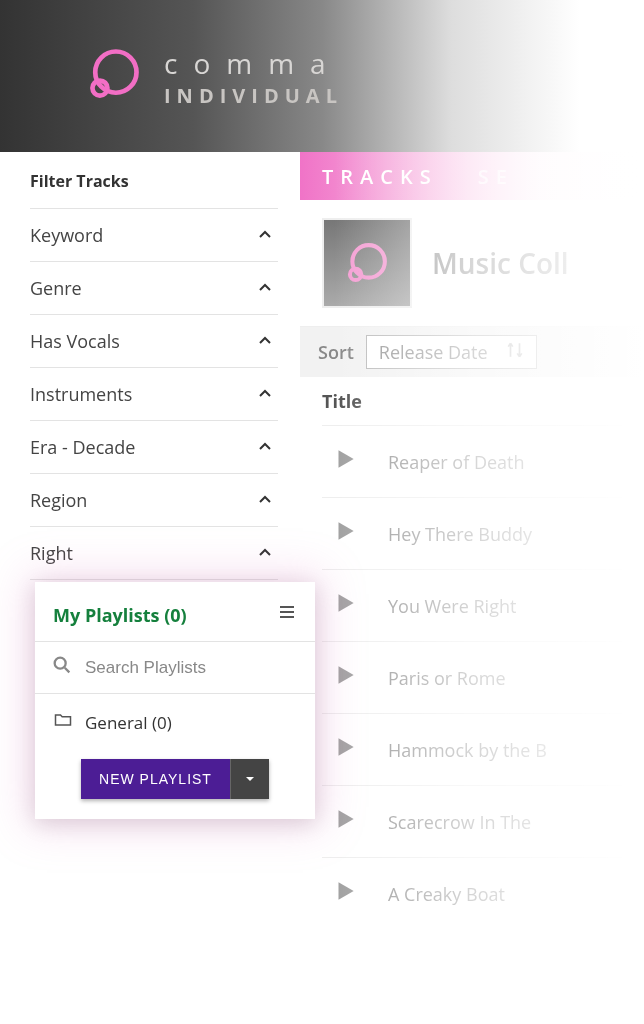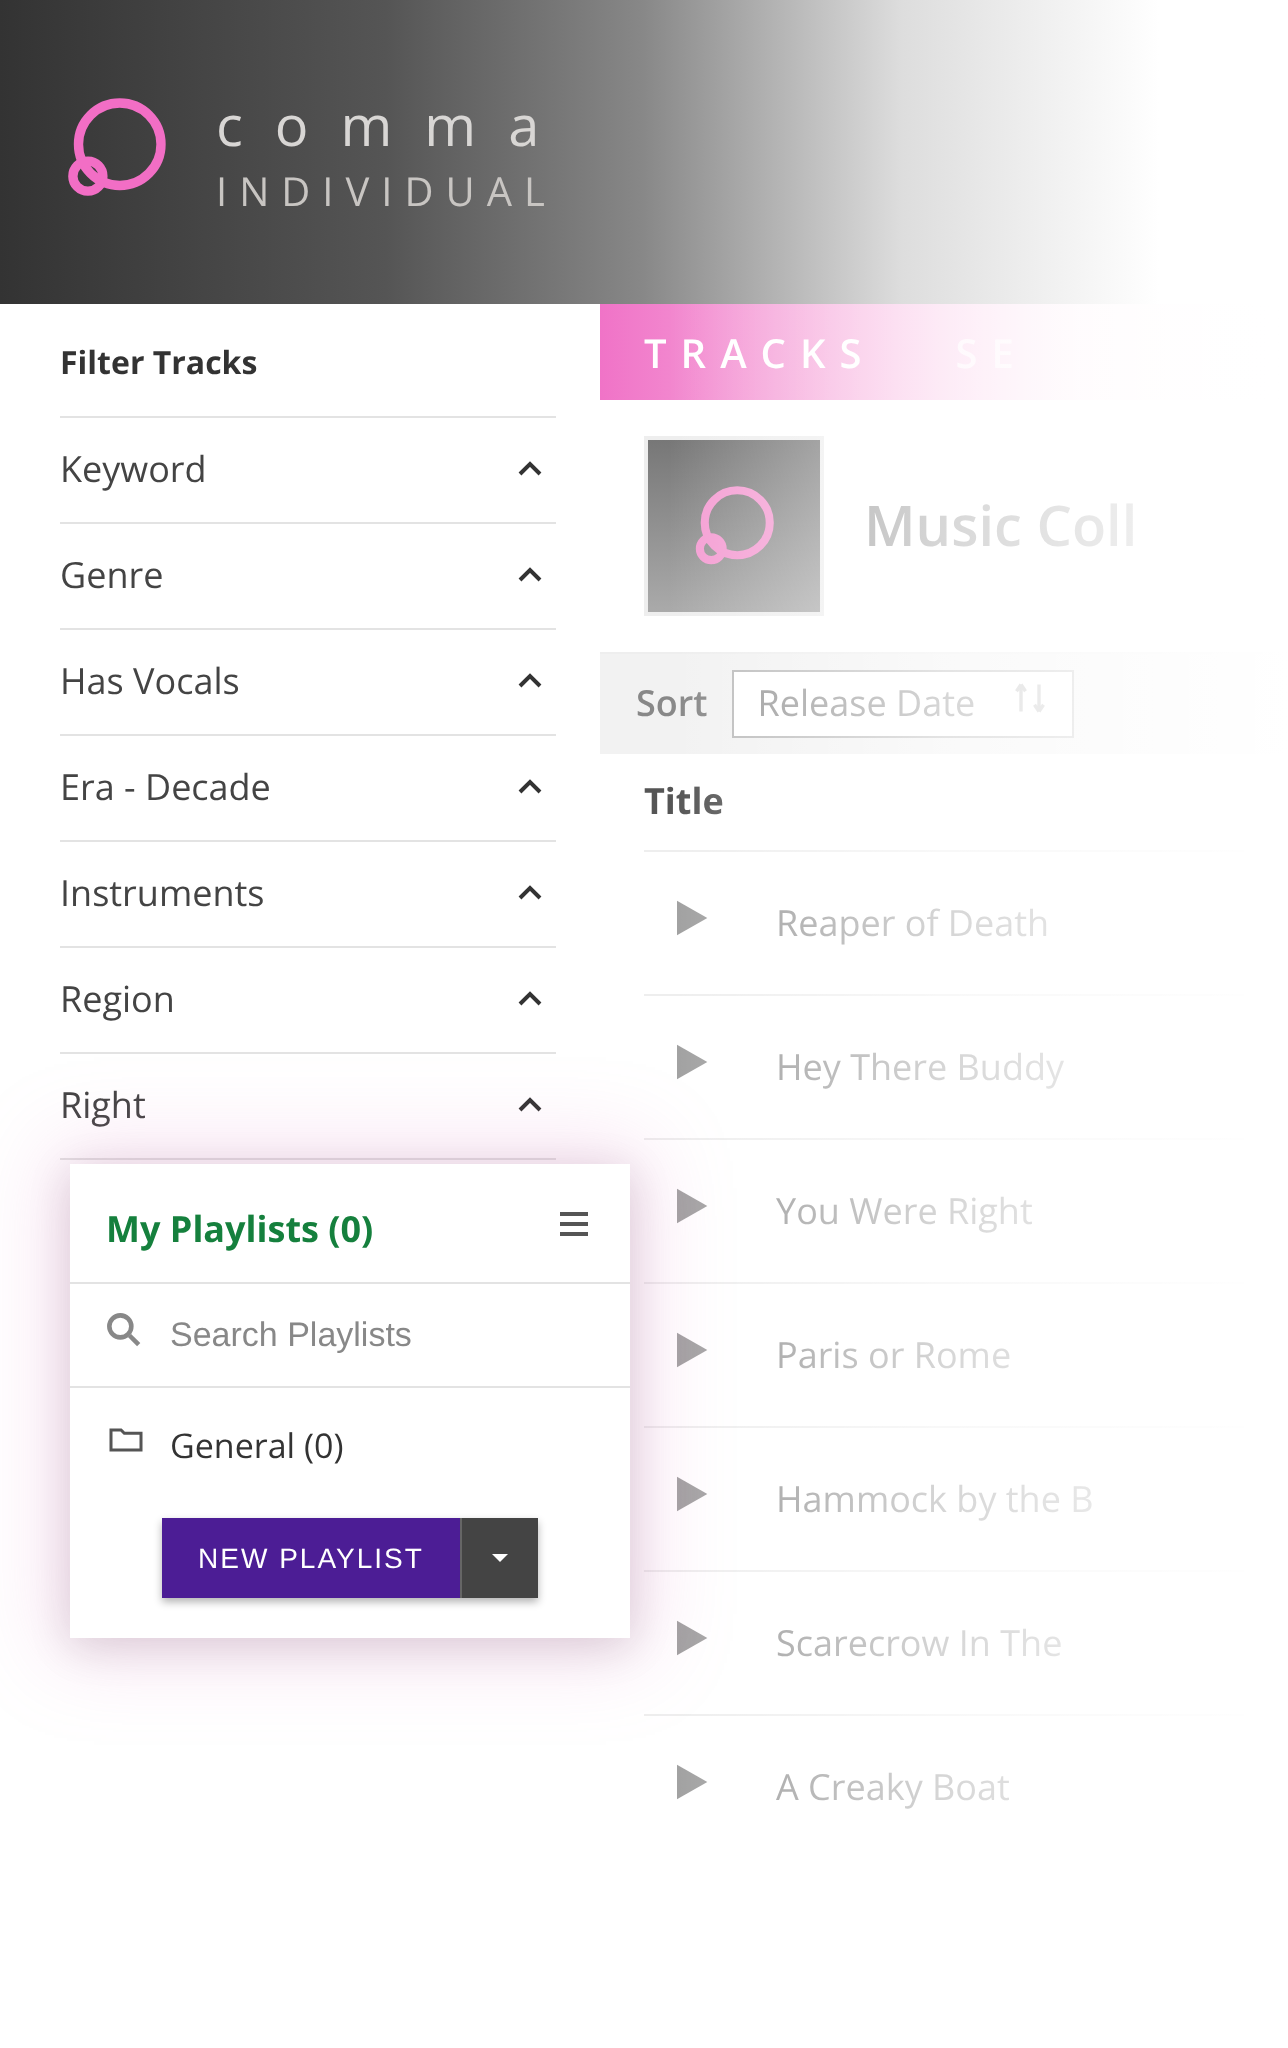--- a/index.html
+++ b/index.html
@@ -11,37 +11,37 @@
     background: #fff;
     position: relative;
   }
 
   
   .header {
     height: 152px;
     background: linear-gradient(to right, #333 0%, #555 30%, #888 50%, #ddd 70%, #fff 90%);
     display: flex;
     align-items: center;
-    padding-left: 28px;
+    padding-left: 84px;
   }
   .logo-wrap { display: flex; align-items: center; gap: 20px; }
   .logo-svg { width: 60px; height: 60px; }
   .logo-text { display: flex; flex-direction: column; }
   .brand {
     font-size: 28px;
     color: #d8d6d4;
     letter-spacing: 16px;
     font-weight: 400;
     text-transform: lowercase;
   }
   .brand-sub {
     font-size: 20px;
     color: #c8c5c2;
     letter-spacing: 6px;
-    font-weight: 400;
+    font-weight: 700;
   }
 
   
   .body-wrap { display: flex; height: calc(100% - 152px); }
 
   
   .sidebar {
     width: 300px;
     padding: 18px 22px 0 30px;
     background: #fff;
@@ -261,29 +261,29 @@
     </div>
     <div class="filter-row">
       <span class="filter-label">Has Vocals</span>
       <span class="chevron">
         <svg viewBox="0 0 12 12" width="12" height="12">
             <path d="M1 8 L6 3 L11 8" fill="none" stroke="#333" stroke-width="2"></path>
           </svg>
       </span>
     </div>
     <div class="filter-row">
+      <span class="filter-label">Instruments</span>
+      <span class="chevron">
+        <svg viewBox="0 0 12 12" width="12" height="12">
+            <path d="M1 8 L6 3 L11 8" fill="none" stroke="#333" stroke-width="2"></path>
+          </svg>
+      </span>
+    </div>
+    <div class="filter-row">
       <span class="filter-label">Era - Decade</span>
-      <span class="chevron">
-        <svg viewBox="0 0 12 12" width="12" height="12">
-            <path d="M1 8 L6 3 L11 8" fill="none" stroke="#333" stroke-width="2"></path>
-          </svg>
-      </span>
-    </div>
-    <div class="filter-row">
-      <span class="filter-label">Instruments</span>
       <span class="chevron">
         <svg viewBox="0 0 12 12" width="12" height="12">
             <path d="M1 8 L6 3 L11 8" fill="none" stroke="#333" stroke-width="2"></path>
           </svg>
       </span>
     </div>
     <div class="filter-row">
       <span class="filter-label">Region</span>
       <span class="chevron">
         <svg viewBox="0 0 12 12" width="12" height="12">

